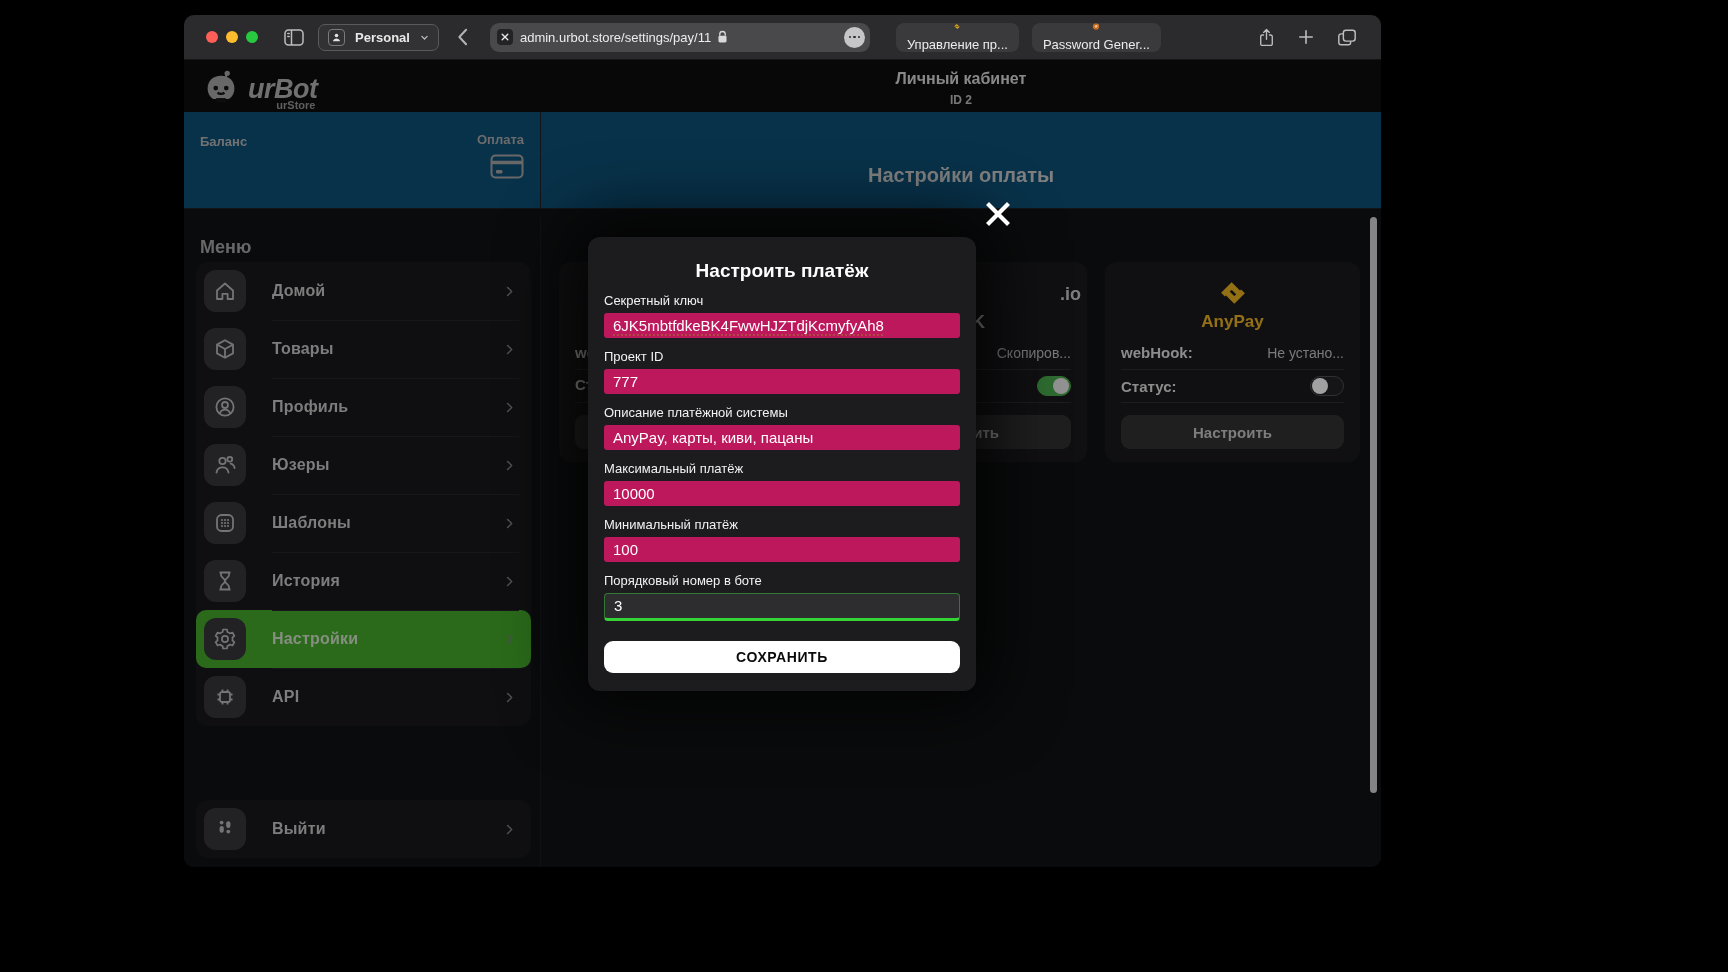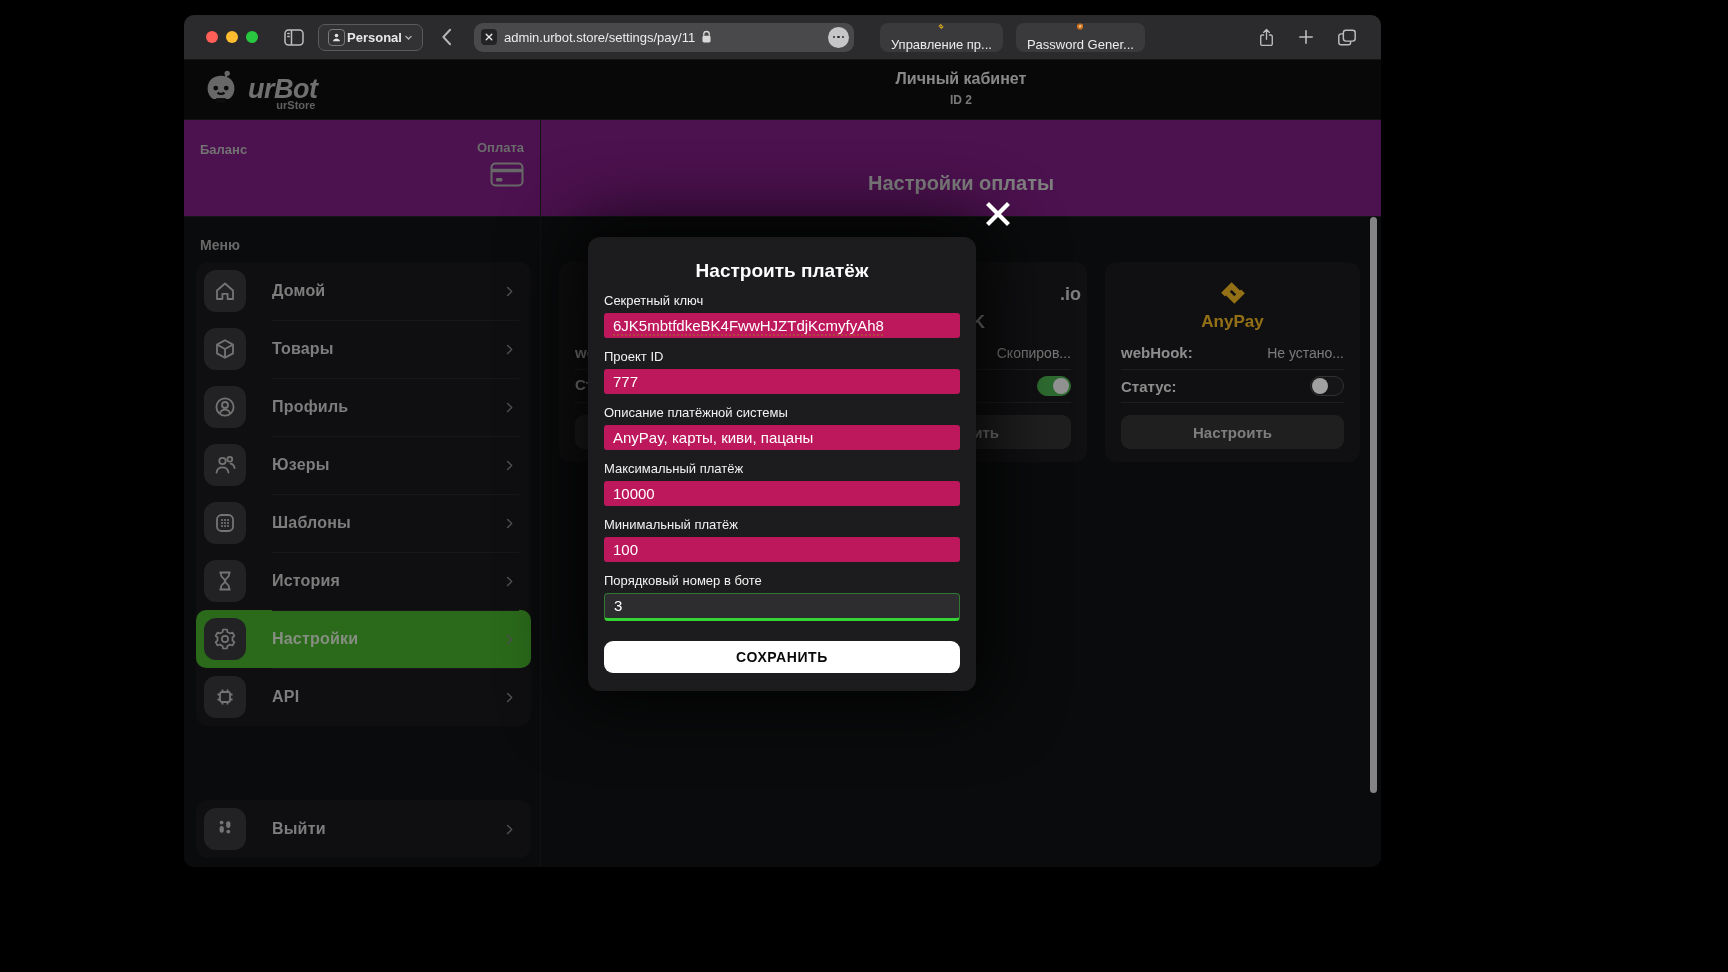--- a/index.html
+++ b/index.html
@@ -11,21 +11,21 @@
             background:#0f0f10; border-radius:10px; overflow:hidden; }
 
   
   .toolbar { position:relative; height:45px; background:#2b2b2d; border-bottom:1px solid #151515;
              display:flex; align-items:center; padding:0 14px; color:#c9c9c9; }
   .lights { display:flex; gap:8px; margin-left:8px; }
   .light { width:12px; height:12px; border-radius:50%; }
   .light.red{ background:#ff5f57; } .light.yellow{ background:#febc2e; } .light.green{ background:#28c840; }
   .tb-icon { display:flex; align-items:center; justify-content:center; color:#bdbdbf; cursor:default; }
   .sidebar-toggle { margin-left:26px; }
-  .profile-btn { margin-left:14px; height:27px; display:flex; align-items:center; gap:2px;
+  .profile-btn { margin-left:14px; height:27px; display:flex; align-items:center; gap:10px;
                  padding:0 9px; border:1px solid #5a5a5d; border-radius:7px; background:#323234; color:#e8e8e8; }
   .profile-btn .pbox { width:17px; height:17px; border:1px solid #7a7a7d; border-radius:4px;
                  display:flex; align-items:center; justify-content:center; color:#e2e2e2; }
   .profile-btn span { font-size:13px; font-weight:700; }
   .back-btn { margin-left:18px; color:#b4b4b6; }
   .urlbar { margin-left:22px; width:380px; height:29px; background:#49494c; border-radius:9px;
             display:flex; align-items:center; padding:0 5px 0 7px; }
   .favicon-x { width:16px; height:16px; border-radius:4px; background:#232325; display:flex;
                align-items:center; justify-content:center; flex:0 0 auto; }
   .url-text { margin-left:7px; font-size:13px; color:#ececec; white-space:nowrap; }
@@ -46,36 +46,36 @@
   .app-header { position:absolute; left:0; top:0; width:100%; height:60px; background:#0d0d0e;
                 border-bottom:1px solid #1d1d1f; }
   .brand { position:absolute; left:16px; top:8px; display:flex; align-items:center; }
   .brand-text { margin-left:6px; position:relative; }
   .brand-name { font-size:27px; font-weight:800; font-style:italic; color:#a6a6a6; letter-spacing:-0.5px; }
   .brand-sub { position:absolute; right:2px; bottom:-6px; font-size:11px; font-weight:800; color:#8d8d8d; }
   .hdr-center { position:absolute; left:357px; right:0; top:0; height:100%; text-align:center; }
   .hdr-title { margin-top:10px; font-size:16px; font-weight:800; color:#c9c9c9; }
   .hdr-sub { margin-top:5px; font-size:12px; font-weight:800; color:#b2b2b2; }
 
-  .band { position:absolute; left:0; top:60px; width:100%; height:97px; background:#701a75;
+  .band { position:absolute; left:0; top:52px; width:100%; height:97px; background:#0c4a6e;
           border-bottom:1px solid #202022; }
   .band-sidebar { position:absolute; left:0; top:0; width:357px; height:100%; border-right:1px solid #202022; }
   .bal-label { position:absolute; left:16px; top:22px; font-size:13px; font-weight:600; color:#a8a8a8; }
   .bal-row { position:absolute; left:14px; top:40px; display:flex; align-items:baseline; gap:9px; }
   .bal-amount { font-size:35px; font-weight:800; color:#c4c4c4; letter-spacing:1px; }
   .bal-cur { font-size:17px; font-weight:800; color:#bdbdbd; }
   .pay-block { position:absolute; right:16px; top:20px; text-align:right; color:#9e9e9e; }
   .pay-label { font-size:13px; font-weight:600; }
   .pay-card { margin-top:6px; display:flex; justify-content:flex-end; color:#9a9a9a; }
   .main-heading { position:absolute; left:357px; right:0; top:52px; text-align:center;
                   font-size:20px; font-weight:800; color:#bbbbbb; }
 
   .content { position:absolute; left:0; top:157px; right:0; bottom:0; }
   .sidebar { position:absolute; left:0; top:0; width:357px; height:100%; border-right:1px solid #1a1a1c; }
-  .menu-label { position:absolute; left:16px; top:20px; font-size:14px; font-weight:600; color:#9a9a9a; }
+  .menu-label { position:absolute; left:16px; top:20px; font-size:18px; font-weight:600; color:#9a9a9a; }
   .menu-group { position:absolute; left:12px; top:45px; width:335px; background:#17171a; border-radius:12px; }
   .exit-group { position:absolute; left:12px; top:583px; width:335px; background:#17171a; border-radius:12px; }
   .mrow { position:relative; height:58px; display:flex; align-items:center; cursor:default; }
   .menu-group .mrow + .mrow::before { content:""; position:absolute; left:76px; right:12px; top:0;
                   height:1px; background:#222225; }
   .mrow.active { background:#3f9c27; border-radius:10px; }
   .tile { width:42px; height:42px; margin-left:8px; border-radius:12px; background:#333336;
           display:flex; align-items:center; justify-content:center; color:#ababab; flex:0 0 auto; }
   .tile svg { width:24px; height:24px; }
   .mlabel { margin-left:26px; font-size:16px; font-weight:800; color:#b8b8b8; letter-spacing:0.2px; }

